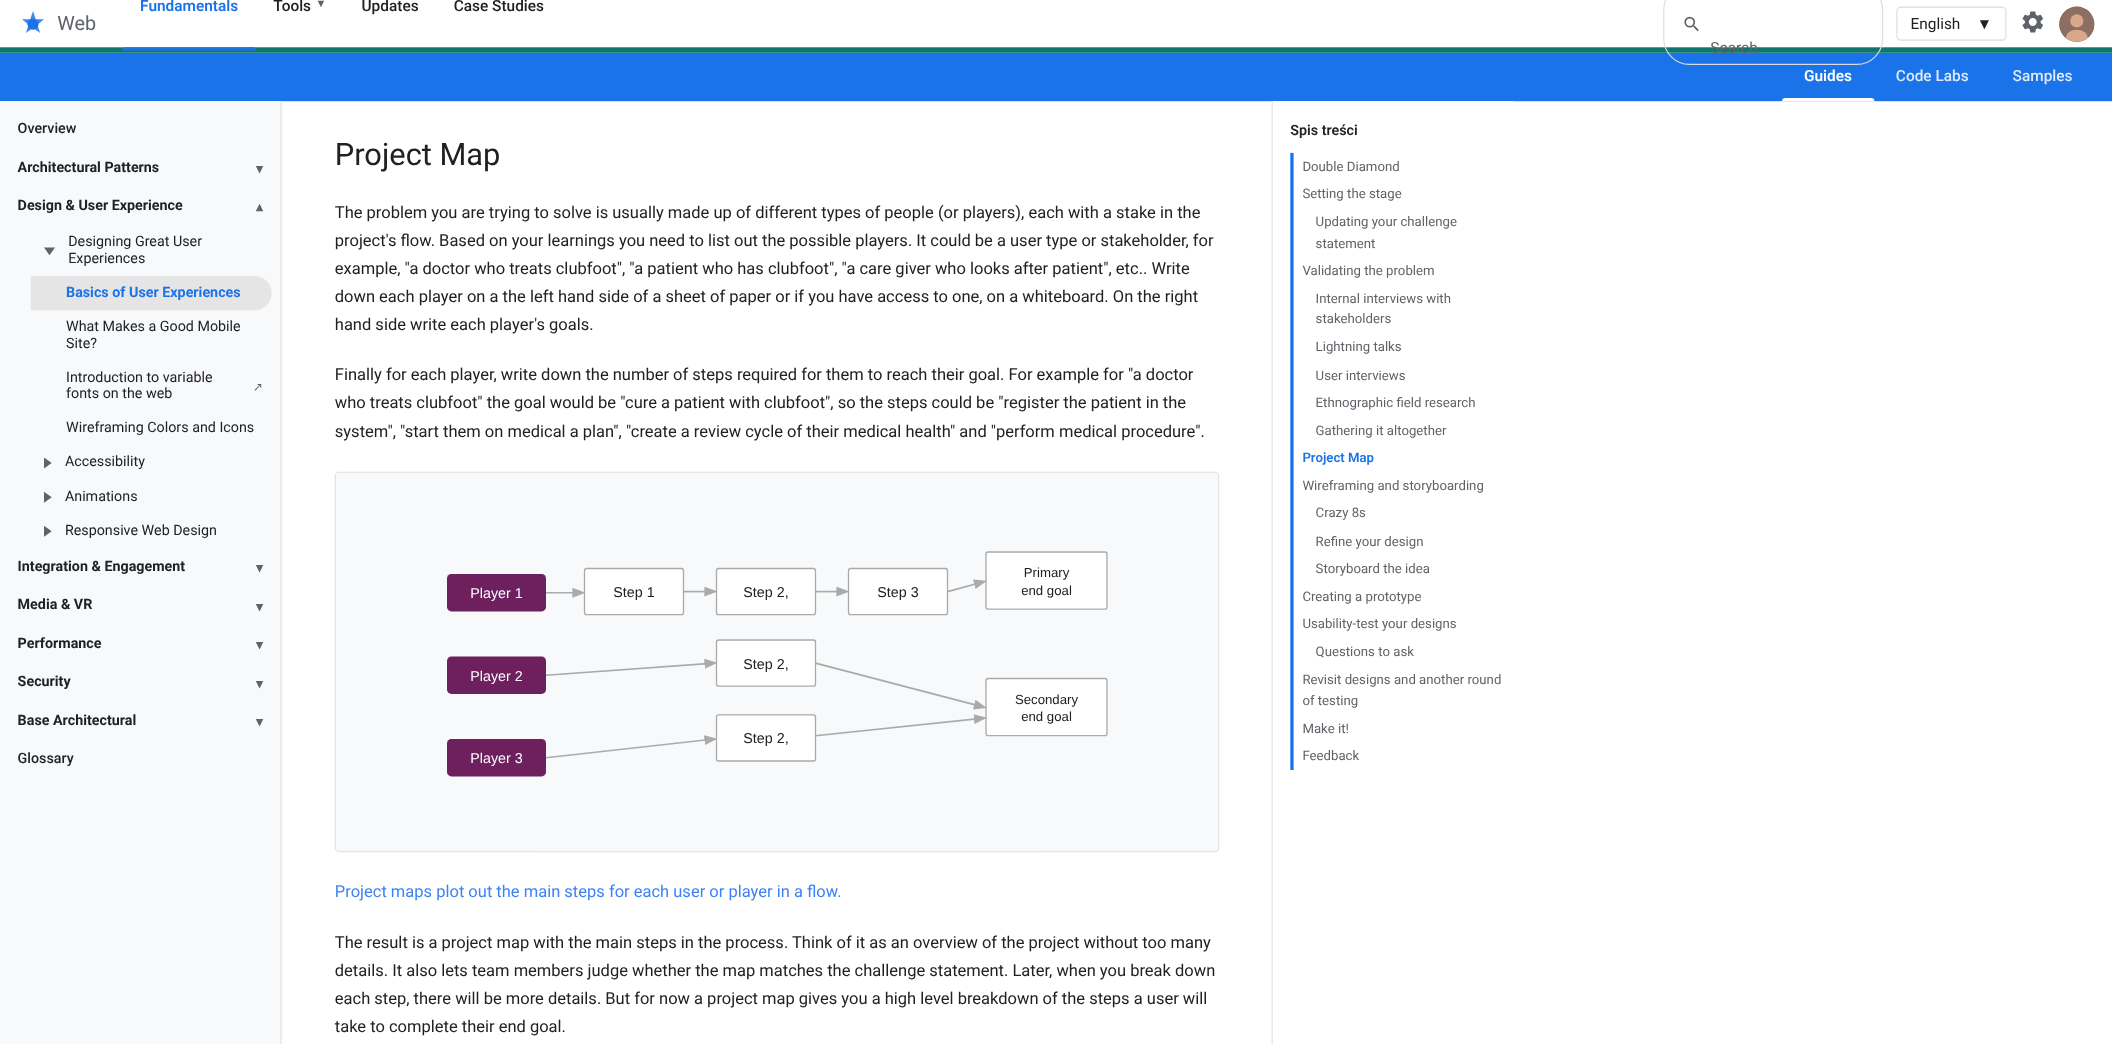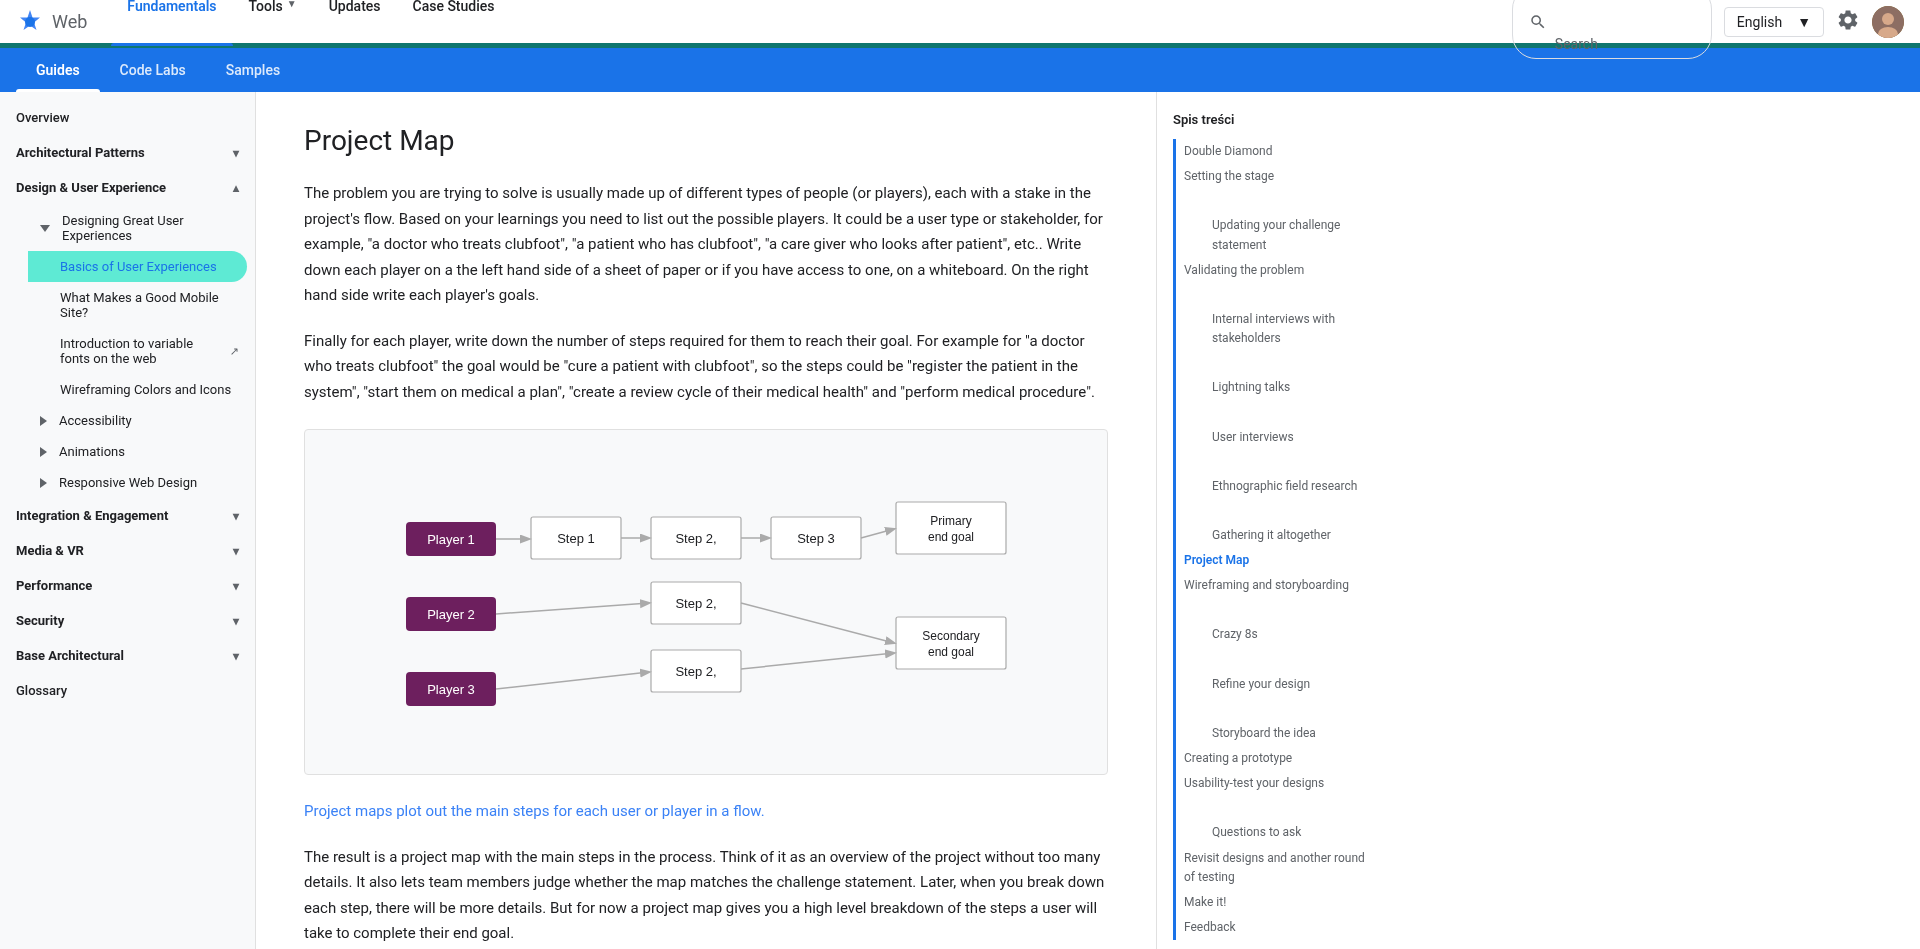--- a/index.html
+++ b/index.html
@@ -110,20 +110,21 @@
     }
 
     
     .sub-nav {
       display: flex;
       align-items: center;
       height: 44px;
       padding: 0 16px;
       background: #1a73e8;
       gap: 0;
+      justify-content: flex-end;
     }
     .sub-nav-item {
       padding: 0 20px;
       height: 44px;
       display: flex;
       align-items: center;
       font-size: 14px;
       color: rgba(255,255,255,0.85);
       cursor: pointer;
       font-weight: 500;
@@ -177,23 +178,23 @@
     .sidebar-sub-item {
       padding: 8px 16px 8px 32px;
       font-size: 13px;
       color: #202124;
       cursor: pointer;
       display: flex;
       align-items: center;
       gap: 6px;
     }
     .sidebar-sub-item.active {
-      background: #5eead4;
+      background: #e5e5e5;
       color: #1a73e8;
-      font-weight: 400;
+      font-weight: 700;
       border-radius: 0 24px 24px 0;
       margin-right: 8px;
     }
     .expand-triangle {
       display: inline-block;
       width: 0;
       height: 0;
       border-top: 5px solid transparent;
       border-bottom: 5px solid transparent;
       border-left: 7px solid #5f6368;
@@ -267,21 +268,21 @@
       padding-left: 0;
     }
     .toc-section {
       padding: 3px 8px;
       font-size: 12px;
       color: #5f6368;
       cursor: pointer;
       line-height: 1.6;
     }
     .toc-section.active { color: #1a73e8; font-weight: 600; }
-    .toc-section.indent1 { padding-left: 36px; margin-top: 24px; }
+    .toc-section.indent1 { padding-left: 20px; }
 
     
     ::-webkit-scrollbar { width: 6px; }
     ::-webkit-scrollbar-thumb { background: #dadce0; border-radius: 3px; }
   </style>
 </head>
 <body>
 
 <nav class="top-nav">
   <div class="logo-area">

